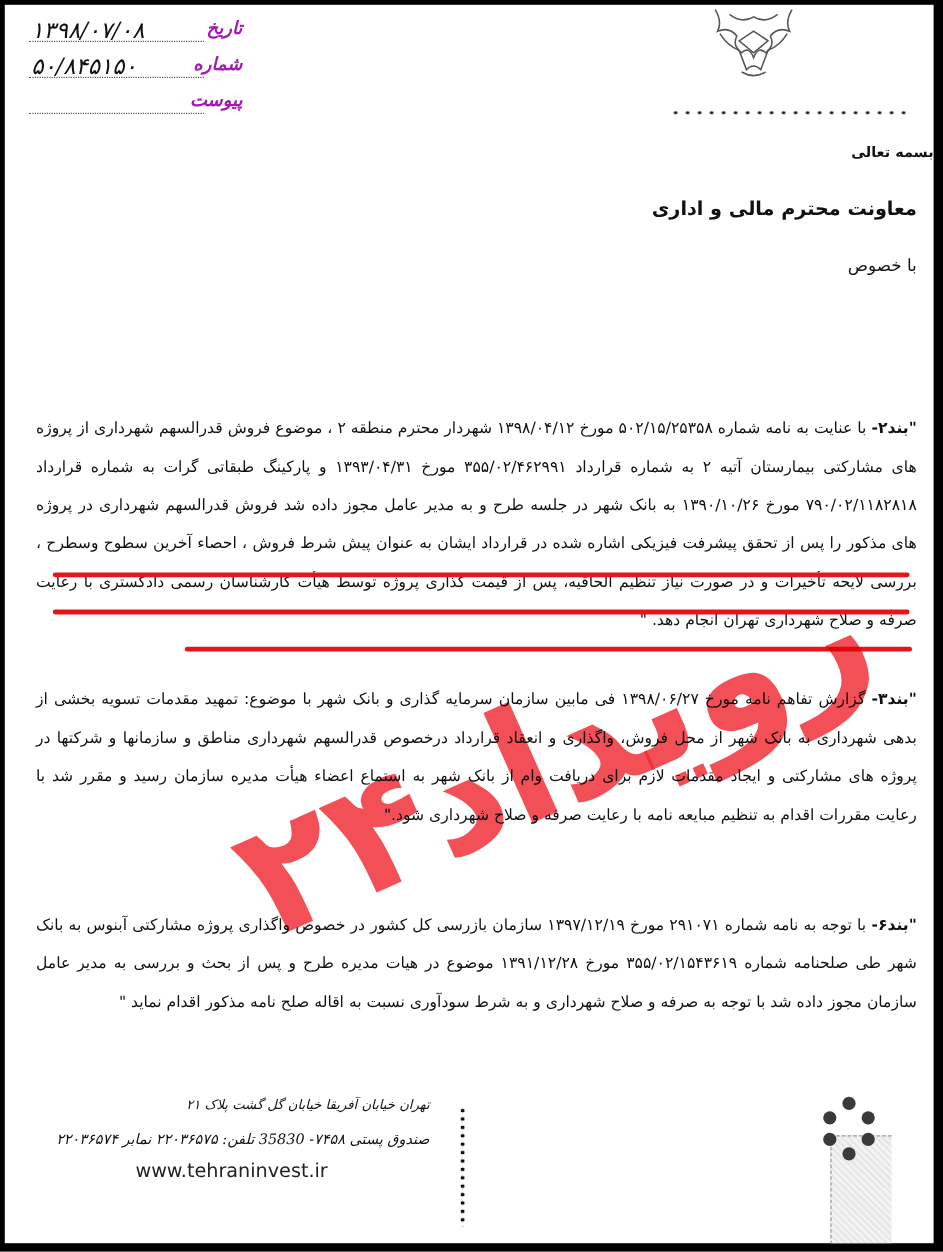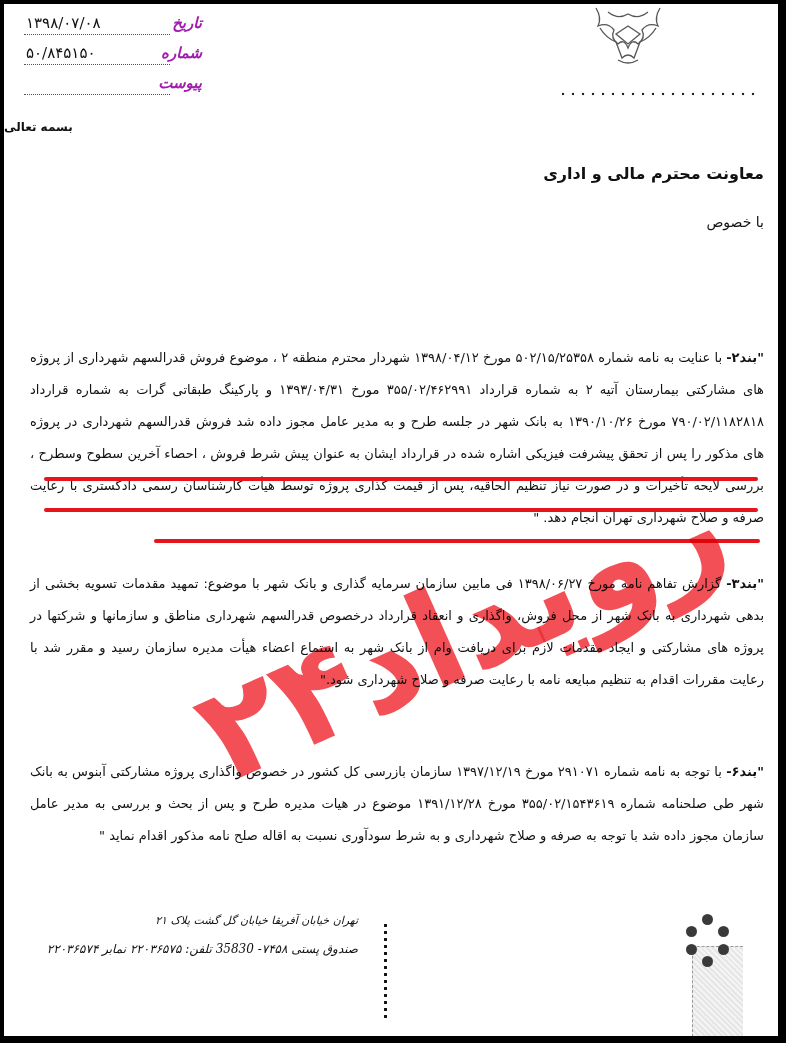--- a/index.html
+++ b/index.html
@@ -13,37 +13,37 @@
   }
   
   .meta { position: absolute; left: 20px; top: 8px; width: 190px; }
   .meta-row { position: relative; height: 30px; direction: rtl; }
   .meta-label {
     position: absolute; right: 12px; top: 2px; font-family: "DejaVu Serif", serif;
     font-style: italic; font-weight: bold; font-size: 15px; color: #a21caf;
   }
   .meta-value {
     position: absolute; right: 44px; left: 0; top: 2px; font-family: "DejaVu Serif", serif;
-    font-size: 15px; color: #111; text-align: left; direction: ltr;
+    font-size: 19px; font-style: italic; color: #111; text-align: left; direction: ltr;
     border-bottom: 1px dotted #555; height: 20px; padding-left: 2px;
   }
   .logo-block { position: absolute; right: 20px; top: 0px; width: 260px; height: 110px; }
   .logo-emblem { position: absolute; right: 90px; top: 0; width: 80px; height: 62px; }
   .org-name {
     position: absolute; right: 0; top: 60px; width: 260px; text-align: right;
     font-family: "DejaVu Serif", serif; font-style: italic; font-size: 15px; color: #111;
     direction: rtl; white-space: nowrap;
   }
   .org-dots {
     position: absolute; right: 0; top: 88px; width: 200px; height: 4px;
     background-image: radial-gradient(circle, #222 1.3px, transparent 1.6px);
     background-size: 10px 4px;
   }
   .bismillah {
-    position: absolute; left: 0; right: 0; top: 116px; text-align: left;
+    position: absolute; left: 0; right: 0; top: 116px; text-align: right;
     font-size: 12px; font-weight: bold; color: #111; direction: rtl;
   }
   .addressee {
     position: absolute; right: 14px; top: 160px; font-size: 16px; font-weight: bold;
     color: #111; direction: rtl;
   }
   .greeting {
     position: absolute; right: 14px; top: 210px; font-size: 14px; color: #111; direction: rtl;
   }
   .intro {
@@ -145,20 +145,21 @@
 
   <div class="clause c6">
     <span class="lbl">"بند۶-</span><span> با توجه به نامه شماره ۲۹۱۰۷۱ مورخ ۱۳۹۷/۱۲/۱۹ سازمان بازرسی کل کشور در خصوص واگذاری پروژه مشارکتی آبنوس به بانک شهر طی صلحنامه شماره ۳۵۵/۰۲/۱۵۴۳۶۱۹ مورخ ۱۳۹۱/۱۲/۲۸ موضوع در هیات مدیره طرح و پس از بحث و بررسی به مدیر عامل سازمان مجوز داده شد با توجه به صرفه و صلاح شهرداری و به شرط سودآوری نسبت به اقاله صلح نامه مذکور اقدام نماید "</span>
   </div>
 
   <div class="watermark">رویداد۲۴</div>
 
   <div class="footer">
     <div class="addr1">تهران خیابان آفریقا خیابان گل گشت پلاک ۲۱</div>
     <div class="addr2">صندوق پستی ۷۴۵۸- 35830 تلفن: ۲۲۰۳۶۵۷۵ نمابر ۲۲۰۳۶۵۷۴</div>
+    <div class="website">www.tehraninvest.ir</div>
   </div>
   <div class="footer-sep"></div>
 
   <div class="footer-logo">
     <div class="paper"></div>
     <div class="dot" style="left:20px; top:8px;"></div>
     <div class="dot" style="left:4px;  top:20px;"></div>
     <div class="dot" style="left:36px; top:20px;"></div>
     <div class="dot" style="left:4px;  top:38px;"></div>
     <div class="dot" style="left:36px; top:38px;"></div>

